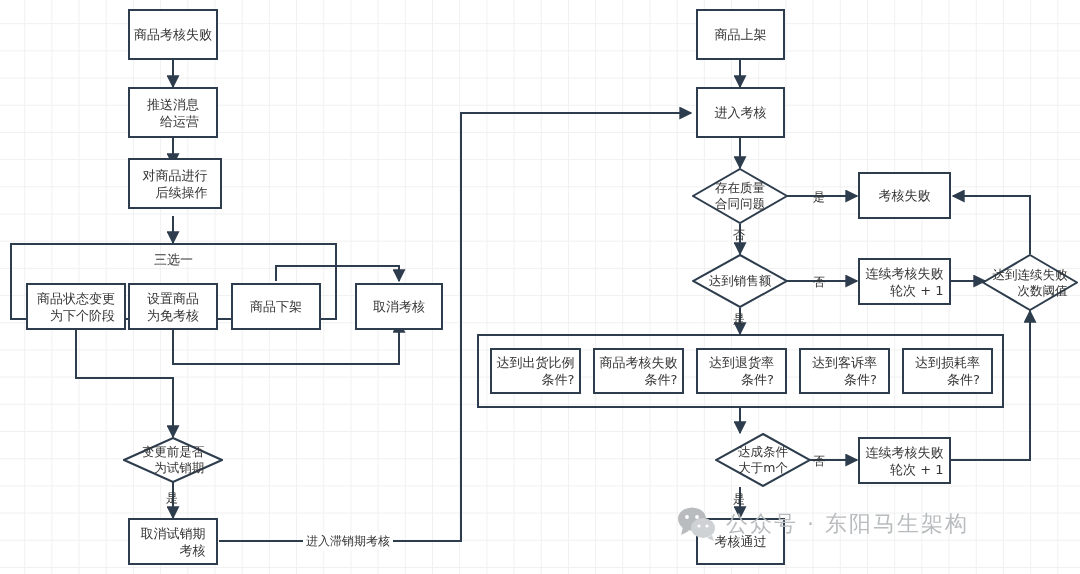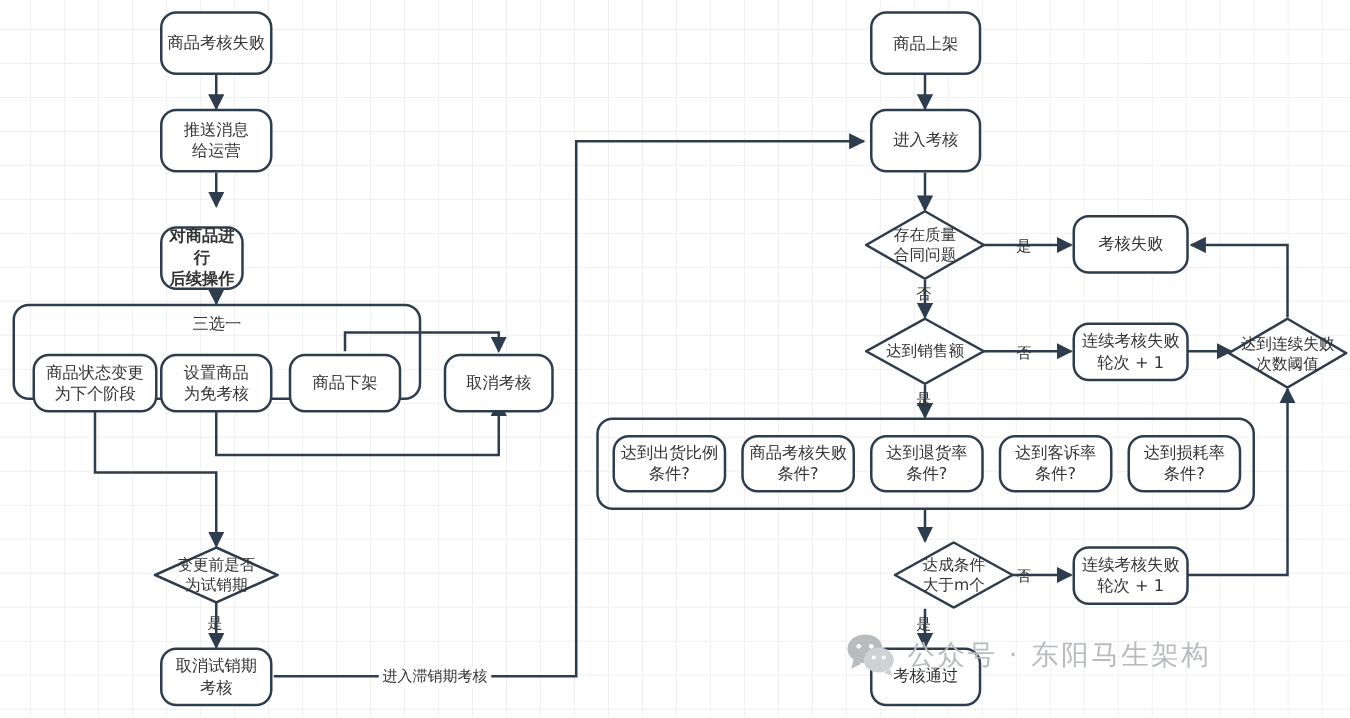--- a/index.html
+++ b/index.html
@@ -26,27 +26,26 @@
     width: 1080px;
     height: 574px;
     pointer-events: none;
   }
   .node {
     position: absolute;
     box-sizing: border-box;
     display: flex;
     align-items: center;
     justify-content: center;
-    text-align: center;
+    text-align: right;
     color: #333333;
     font-size: 13px;
     line-height: 17px;
     white-space: pre-line;
     z-index: 3;
-    border-radius: 13px;
   }
   .box {
     background: #ffffff;
     border: 2px solid #2e3d4d;
   }
   .group {
     background: transparent;
     border: 2px solid #2e3d4d;
     align-items: flex-start;
     justify-content: center;
@@ -141,21 +140,21 @@
 
       <path d="M 950 460 L 1030 460 L 1030 311"></path>
     </g>
   </svg>
 
   <div class="node box" style="left:128px; top:9px; width:90px; height:51px;">商品考核失败</div>
 
   <div class="node box" style="left:128px; top:87px; width:90px; height:51px;">推送消息
 给运营</div>
 
-  <div class="node box" style="left:128px; top:181px; width:67px; height:51px;font-weight:bold;">对商品进行
+  <div class="node box" style="left:128px; top:158px; width:94px; height:51px;">对商品进行
 后续操作</div>
 
   <div class="node box" style="left:26px; top:283px; width:100px; height:47px;">商品状态变更
 为下个阶段</div>
 
   <div class="node group" style="left:10px; top:243px; width:327px; height:77px;">
     <span class="group-label">三选一</span>
   </div>
 
   <div class="node box" style="left:128px; top:283px; width:90px; height:47px;">设置商品
@@ -173,21 +172,21 @@
 为试销期</span>
   </div>
 
   <div class="edge-label" style="left:166px; top:490px;">是</div>
 
   <div class="node box" style="left:128px; top:518px; width:90px; height:47px;">取消试销期
 考核</div>
 
   <div class="edge-label" style="left:303px; top:533px; background:#ffffff; padding:0 3px;">进入滞销期考核</div>
 
-  <div class="node box" style="left:696px; top:9px; width:89px; height:51px;font-family:Liberation Serif, serif;">商品上架</div>
+  <div class="node box" style="left:696px; top:9px; width:89px; height:51px;">商品上架</div>
 
   <div class="node box" style="left:696px; top:87px; width:89px; height:51px;">进入考核</div>
 
   <div class="node diamond" style="left:692px; top:168px; width:96px; height:56px;font-family:Liberation Serif, serif;">
     <svg class="dshape" viewBox="0 0 96 56" preserveAspectRatio="none">
       <polygon points="48,1 95,28 48,55 1,28" fill="#ffffff" stroke="#2e3d4d" stroke-width="2"></polygon>
     </svg>
     <span class="dtext">存在质量
 合同问题</span>
   </div>

